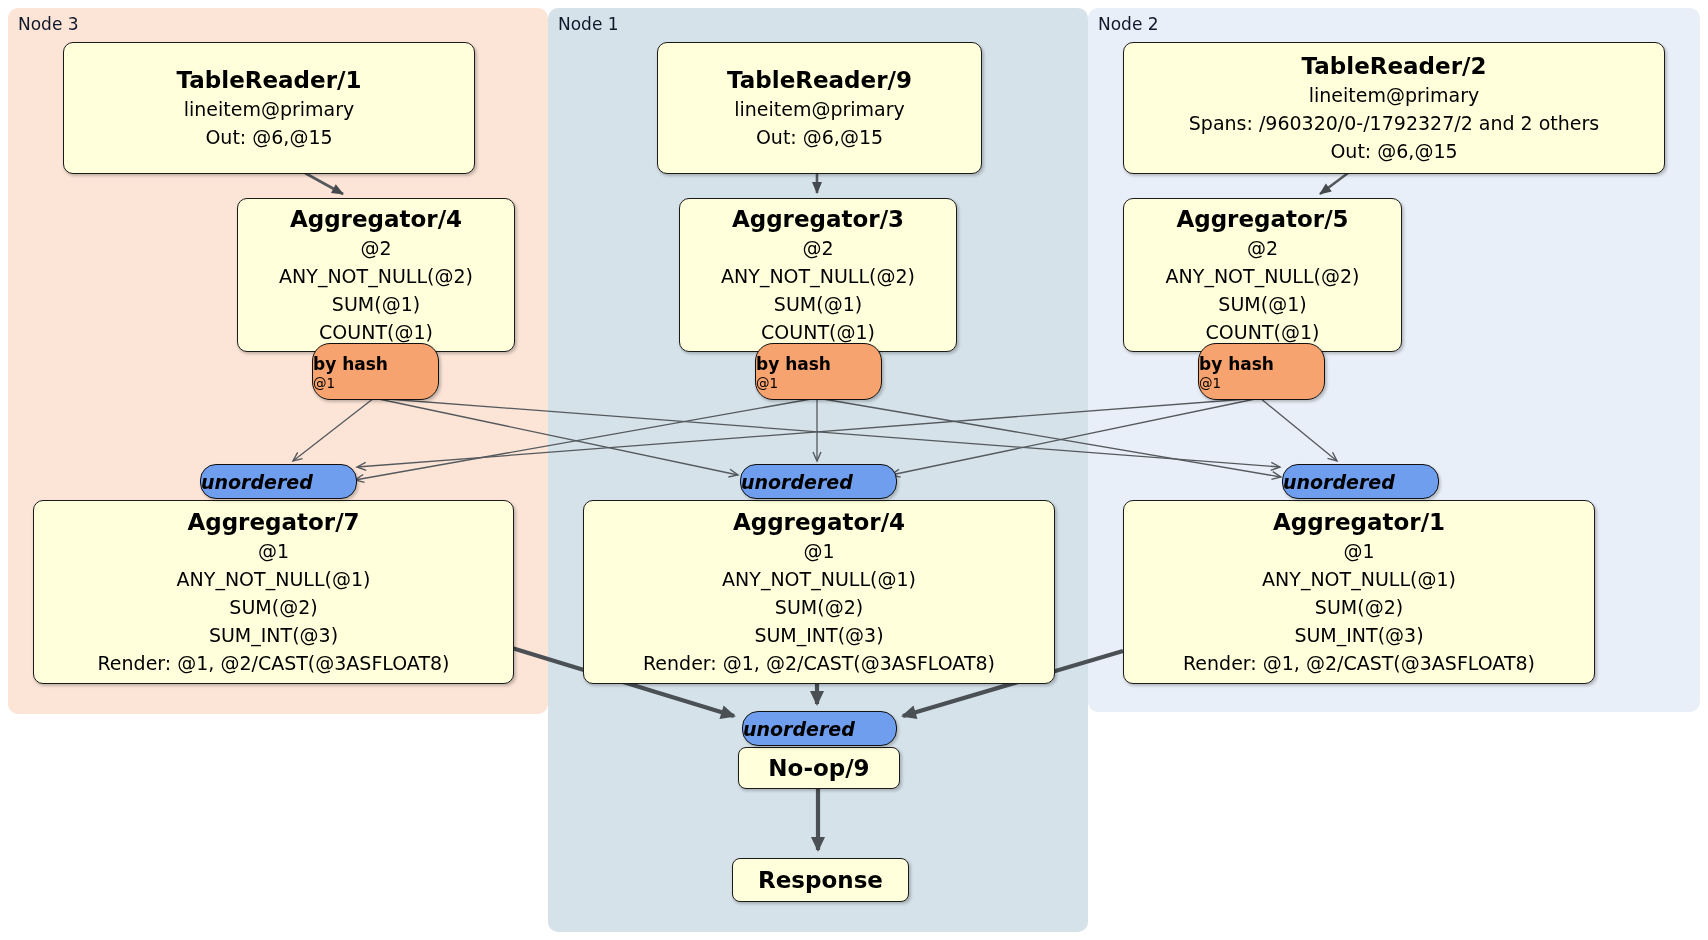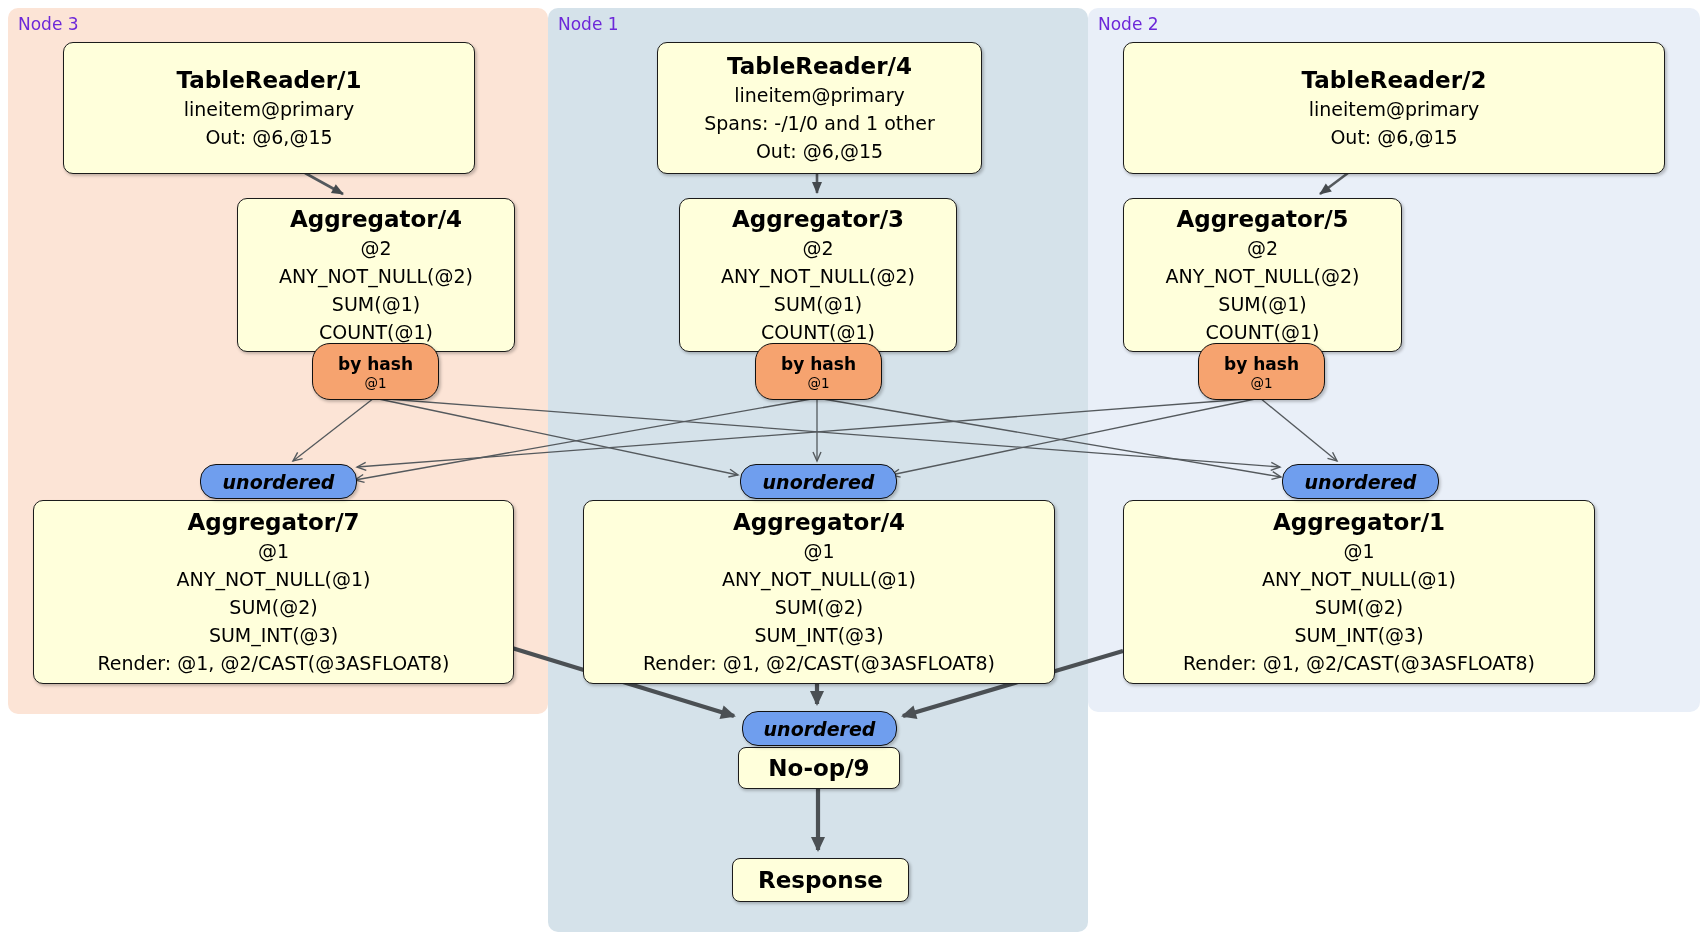--- a/index.html
+++ b/index.html
@@ -1,39 +1,39 @@
 <!DOCTYPE html>
 <html style="--node3-bg: #fce4d6; --node1-bg: #d5e2ea; --node2-bg: #e9eff8; --box-bg: #ffffdb; --box-border: #1b1b1b; --router-bg: #f6a36f; --sync-bg: #6f9eee; --edge-color: #54595d; --edge-thick: #4b5054;"><head>
 <meta charset="utf-8">
 <style>
   html,body{margin:0;padding:0;background:#ffffff;}
   #canvas{
     position:relative;width:1708px;height:940px;overflow:hidden;
     font-family:"DejaVu Sans","Liberation Sans",sans-serif;color:#000;
   }
   .region{position:absolute;border-radius:10px;z-index:0;}
-  .region-label{position:absolute;left:10px;top:6px;font-size:17px;color:#6d28d9;}
+  .region-label{position:absolute;left:10px;top:6px;font-size:17px;color:#0f172a;}
   #region-node3{left:8px;top:8px;width:540px;height:706px;background:var(--node3-bg,#fce4d6);}
   #region-node1{left:548px;top:8px;width:540px;height:924px;background:var(--node1-bg,#d5e2ea);}
   #region-node2{left:1088px;top:8px;width:612px;height:704px;background:var(--node2-bg,#e9eff8);}
   svg.edges{position:absolute;left:0;top:0;z-index:1;}
   .edge-thin{stroke:var(--edge-color,#54595d);stroke-width:1.3;fill:none;}
   .edge-med{stroke:var(--edge-color,#54595d);stroke-width:2.6;fill:none;}
   .edge-thick{stroke:var(--edge-thick,#4b5054);stroke-width:4.2;fill:none;}
   .box{
     position:absolute;z-index:2;background:var(--box-bg,#ffffdb);
     border:1.6px solid var(--box-border,#1b1b1b);border-radius:10px;
     display:flex;flex-direction:column;align-items:center;justify-content:center;
     text-align:left;box-shadow:1.5px 2px 3px rgba(0,0,0,0.22);
   }
   .box .title{font-weight:bold;font-size:23px;line-height:30px;white-space:nowrap;}
   .box .line{font-size:19px;line-height:28px;white-space:nowrap;}
   .pill{
     position:absolute;z-index:3;border:1.6px solid #111;
-    display:flex;flex-direction:column;align-items:center;justify-content:center;
+    display:flex;flex-direction:column;align-items:flex-start;justify-content:center;
     text-align:center;box-shadow:1.5px 2px 3px rgba(0,0,0,0.22);
   }
   .pill.hash{background:var(--router-bg,#f6a36f);border-radius:18px;}
   .pill.hash .pill-title{font-weight:bold;font-size:17px;line-height:22px;}
   .pill.hash .pill-sub{font-size:13.5px;line-height:16px;}
   .pill.sync{background:var(--sync-bg,#6f9eee);border-radius:16px;}
   .pill.sync .pill-title{font-weight:bold;font-size:19px;line-height:22px;font-style:italic;}
   .final .title{font-size:23px;}
 </style>
 </head>
@@ -84,28 +84,28 @@
 
     <line class="edge-thick" x1="818" y1="788" x2="818" y2="850" marker-end="url(#m-thick)"></line>
   </svg>
 
   <div class="box" style="left:63px;top:42px;width:410px;height:130px">
     <div class="title">TableReader/1</div>
     <div class="line">lineitem@primary</div>
     <div class="line">Out: @6,@15</div>
   </div>
   <div class="box" style="left:657px;top:42px;width:323px;height:130px">
-    <div class="title">TableReader/4</div>
+    <div class="title">TableReader/9</div>
     <div class="line">lineitem@primary</div>
-    <div class="line">Spans: -/1/0 and 1 other</div>
     <div class="line">Out: @6,@15</div>
   </div>
   <div class="box" style="left:1123px;top:42px;width:540px;height:130px">
     <div class="title">TableReader/2</div>
     <div class="line">lineitem@primary</div>
+    <div class="line">Spans: /960320/0-/1792327/2 and 2 others</div>
     <div class="line">Out: @6,@15</div>
   </div>
 
   <div class="box" style="left:237px;top:198px;width:276px;height:152px">
     <div class="title">Aggregator/4</div>
     <div class="line">@2</div>
     <div class="line">ANY_NOT_NULL(@2)</div>
     <div class="line">SUM(@1)</div>
     <div class="line">COUNT(@1)</div>
   </div>

